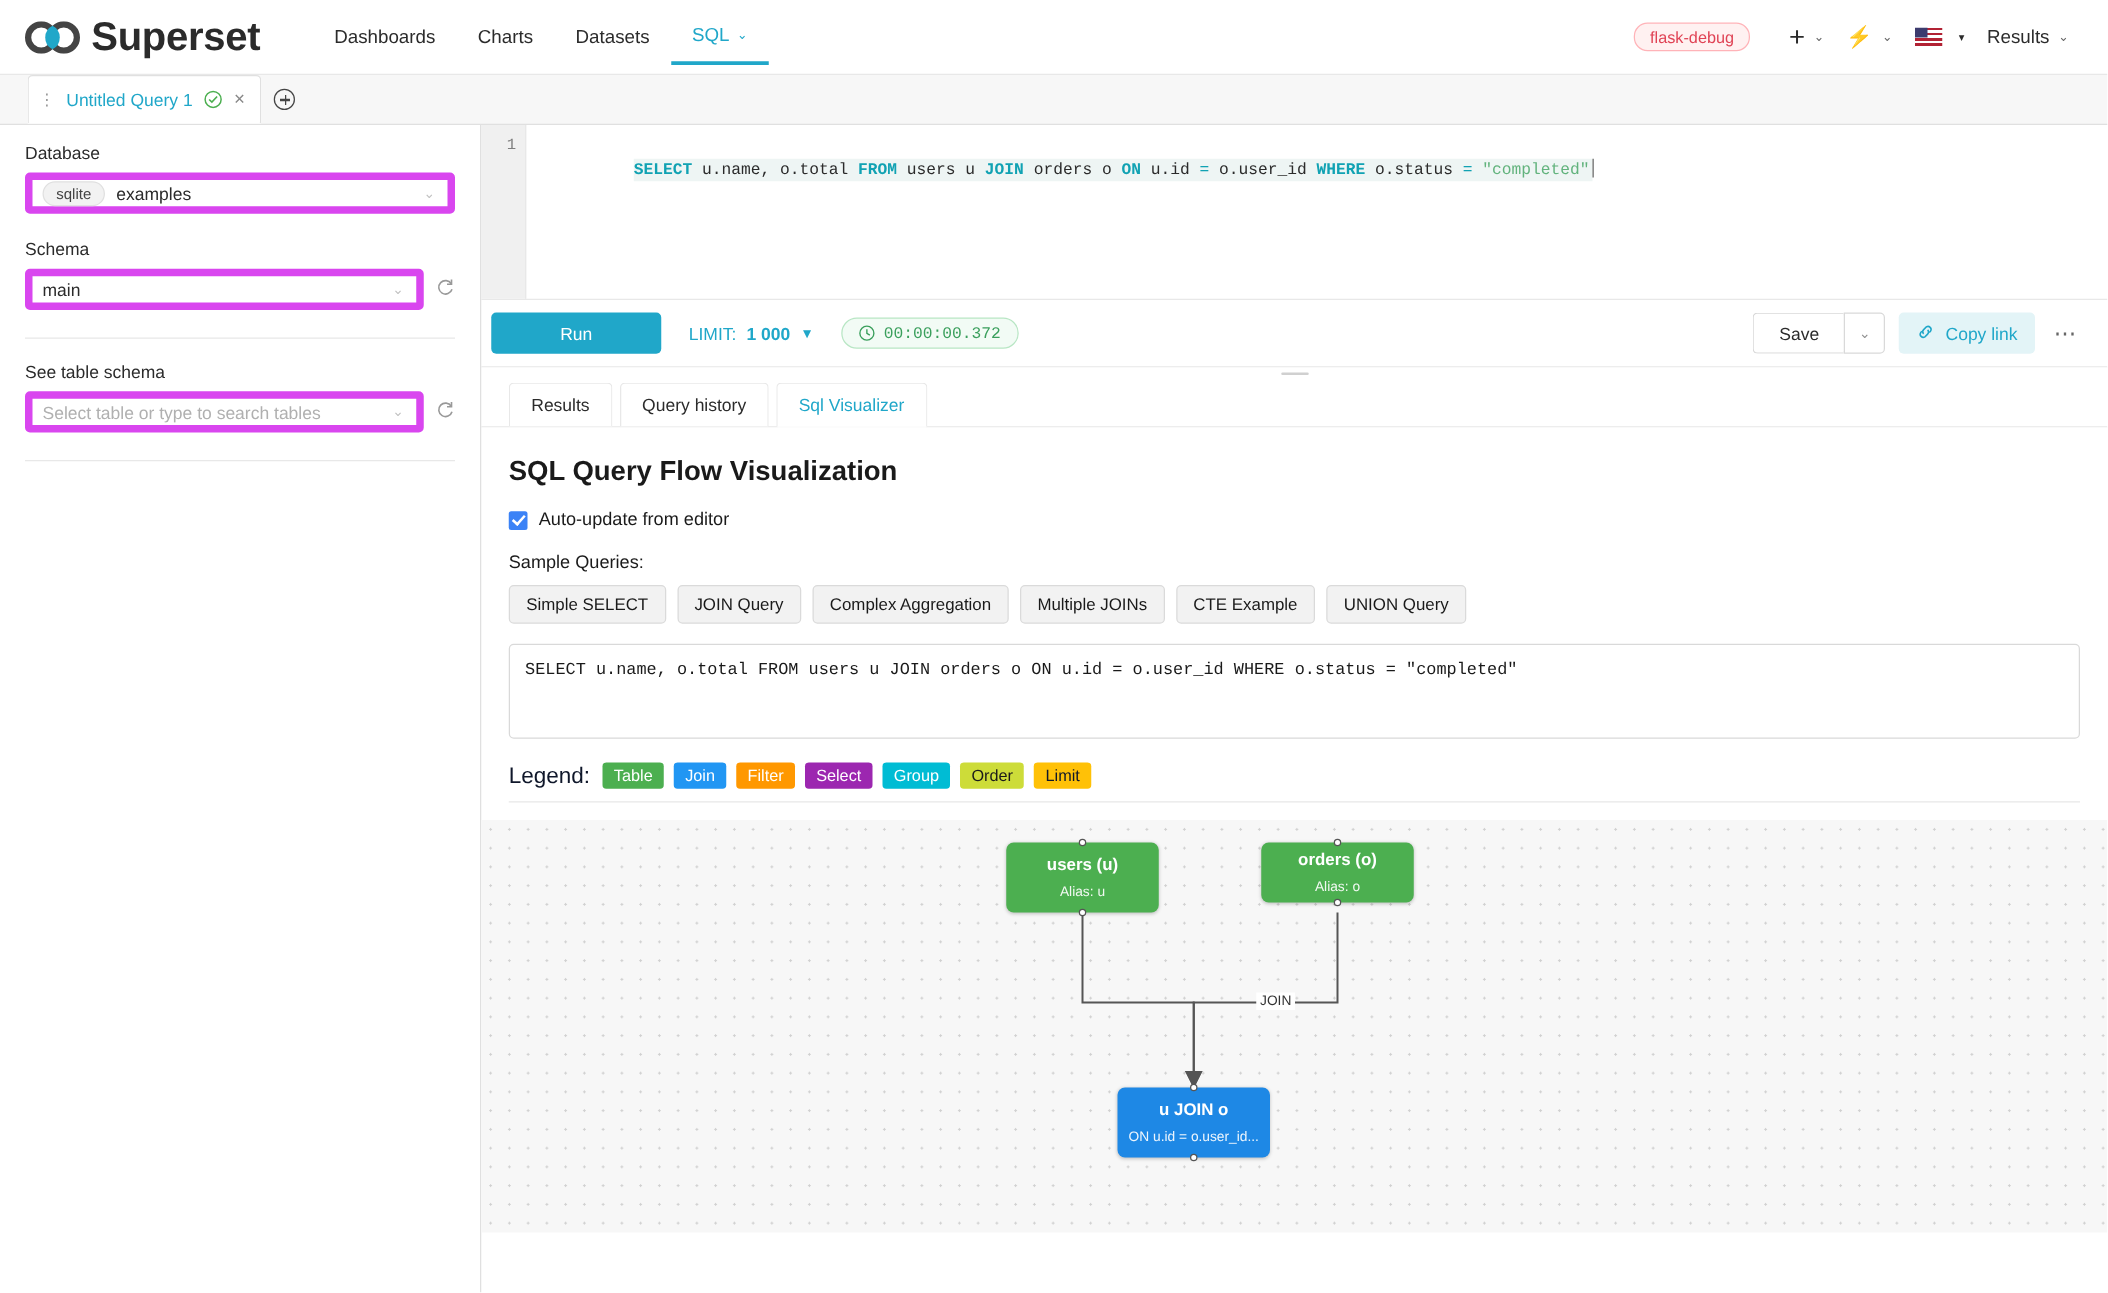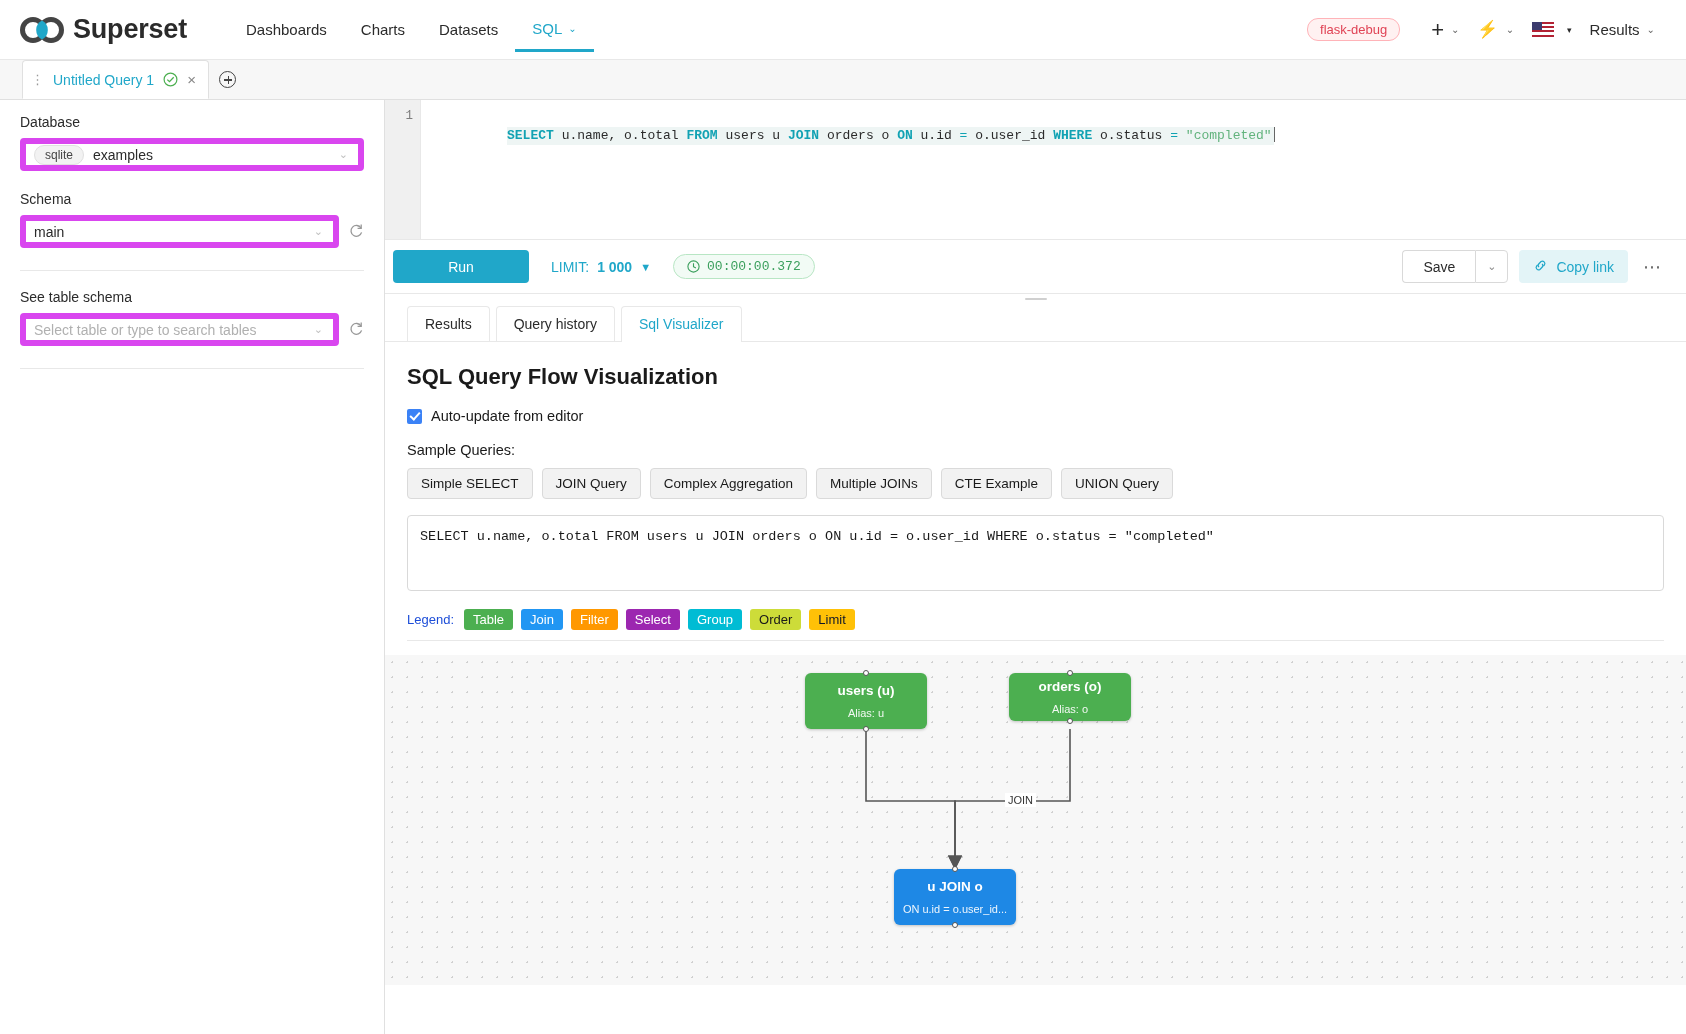--- a/index.html
+++ b/index.html
@@ -17,21 +17,21 @@
     height: 60px; width: 100%;
     border-bottom: 1px solid #e8e8e8;
     display: flex; align-items: center;
     padding: 0 22px 0 20px;
     background: #fff;
     position: relative;
   }
   .brand { display: flex; align-items: center; gap: 9px; margin-right: 42px; }
   .brand-logo { width: 44px; height: 26px; position: relative; }
   .brand-logo svg { display:block; }
-  .brand-text { font-size: 27px; font-weight: bold; color: #2b2b2b; letter-spacing: -0.2px; }
+  .brand-text { font-size: 32px; font-weight: bold; color: #2b2b2b; letter-spacing: -0.2px; }
   .nav-links { display: flex; align-items: center; gap: 0; height: 60px; }
   .nav-link {
     font-size: 15px; color: #2b2b2b; padding: 0 17px; height: 44px;
     display: flex; align-items: center; cursor: pointer; white-space: nowrap;
   }
   .nav-link.active { color: #20a7c9; border-bottom: 3px solid #20a7c9; }
   .nav-caret { font-size: 10px; margin-left: 6px; color: #20a7c9; }
   .nav-right { margin-left: auto; display: flex; align-items: center; gap: 0; }
   .debug-badge {
     border: 1px solid #ffb3b8; background: #fff1f1; color: #e04355;
@@ -210,21 +210,21 @@
     padding: 7px 13px; font-size: 13.5px; color:#1a1a1a; cursor:pointer;
     font-family:"Liberation Sans", sans-serif;
   }
   .sql-textarea {
     width: 100%; height: 76px; border:1px solid #d9d9d9; border-radius: 4px;
     padding: 11px 12px; font-family:"Liberation Mono", monospace; font-size: 13.5px;
     color:#1a1a1a; resize: none; outline: none; background:#fff;
     line-height: 19px;
   }
   .legend-row { display:flex; align-items:center; gap: 8px; margin: 14px 0 10px 0; }
-  .legend-label { font-size: 13px; color:#1d4ed8; margin-right: 2px; }
+  .legend-label { font-size: 18px; color:#0f172a; margin-right: 2px; }
   .legend-chip {
     padding: 3px 9px; border-radius: 3px; font-size: 13px; color:#fff;
   }
   .viz-sep { height:1px; background:#e8e8e8; margin: 8px 0 14px 0; }
 
   
   .canvas {
     position: relative; height: 330px; margin: 0 0 0 0;
     background-color: #f7f7f7;
     background-image: radial-gradient(#d0d0d0 1px, transparent 1px);

